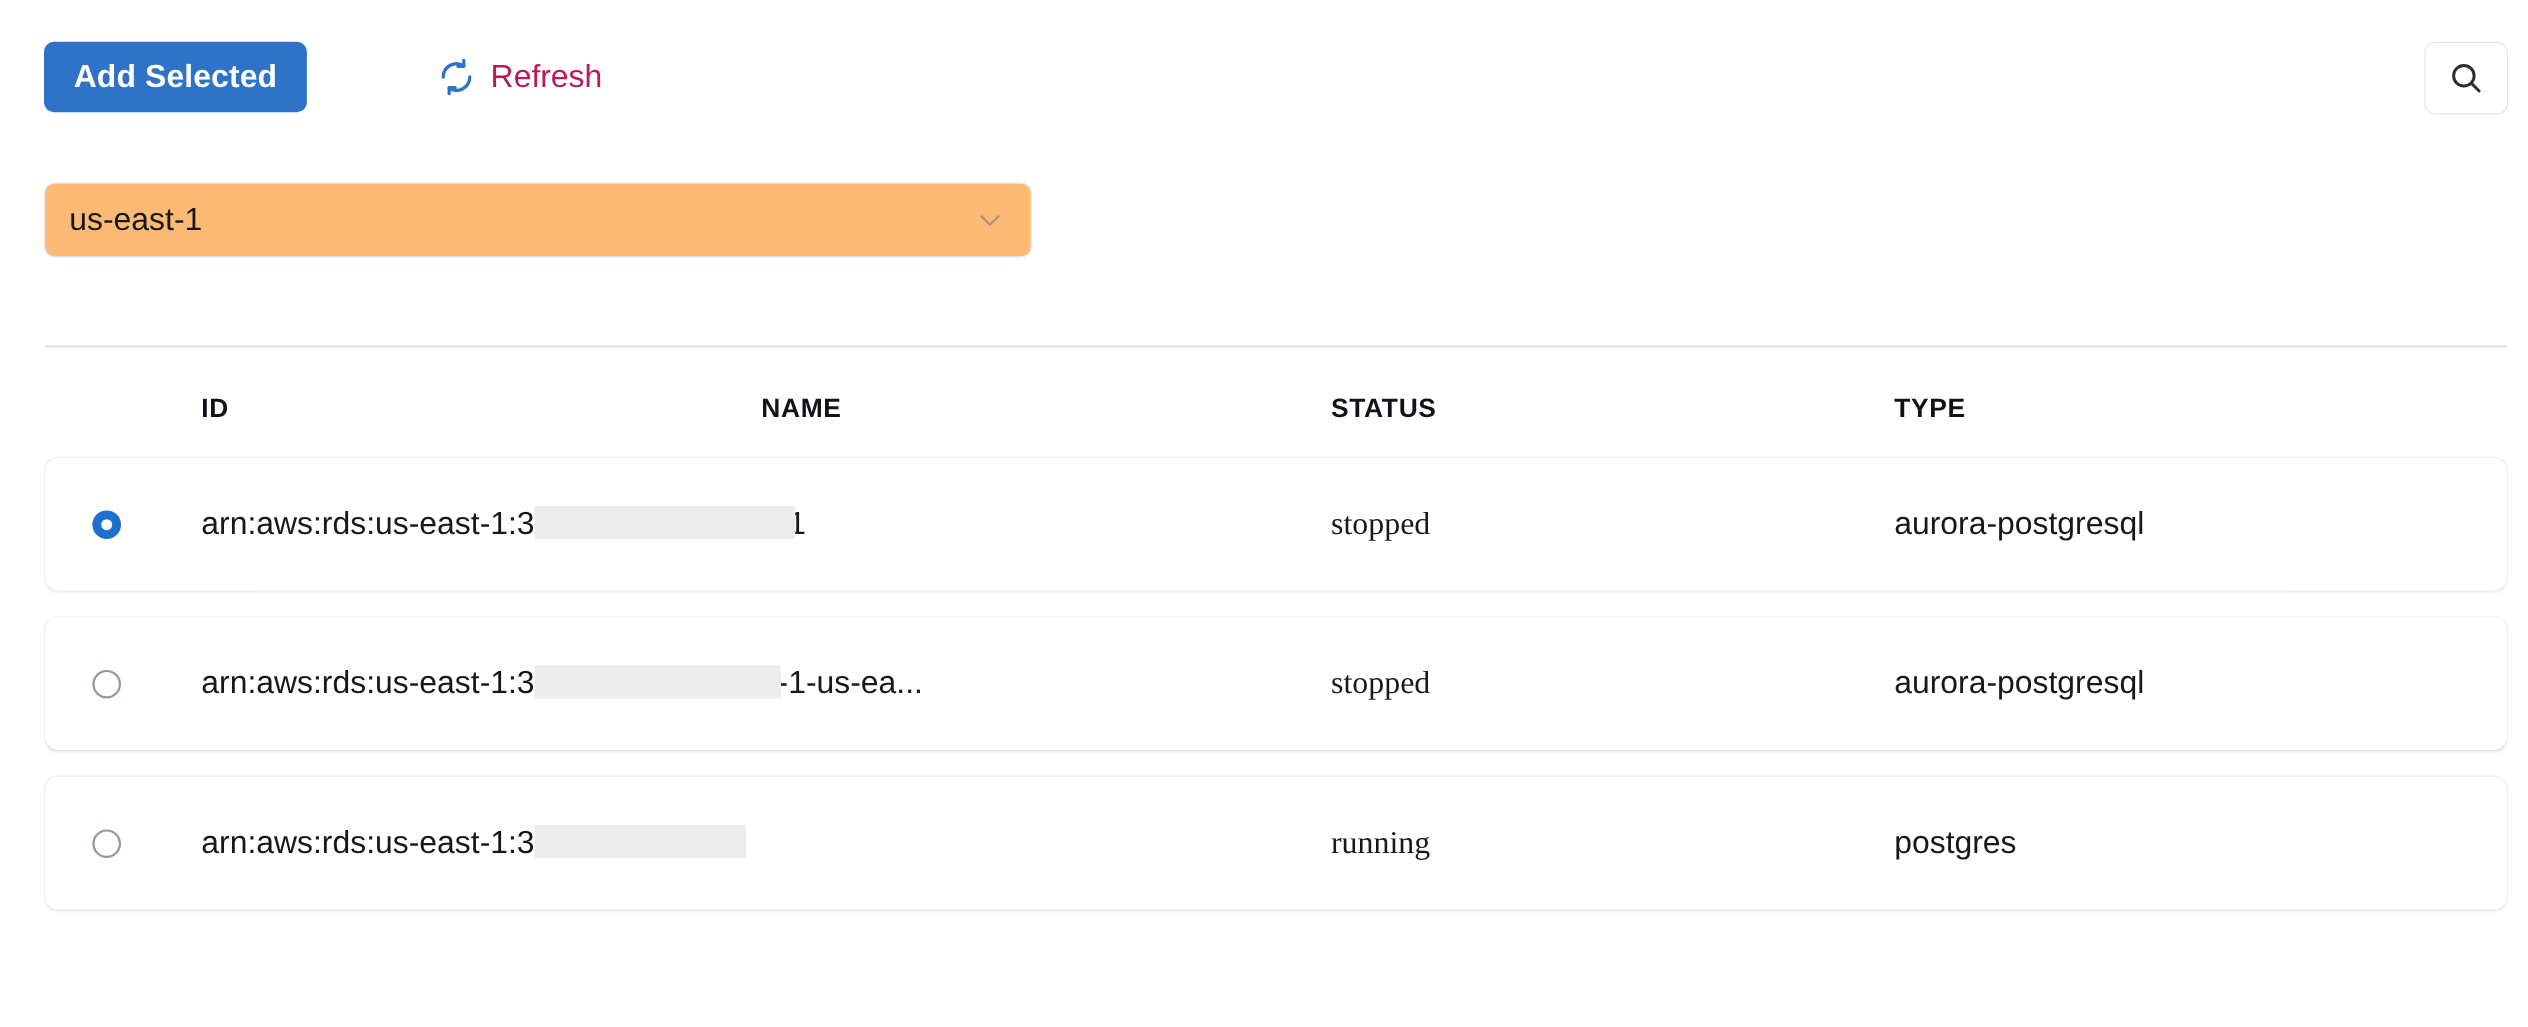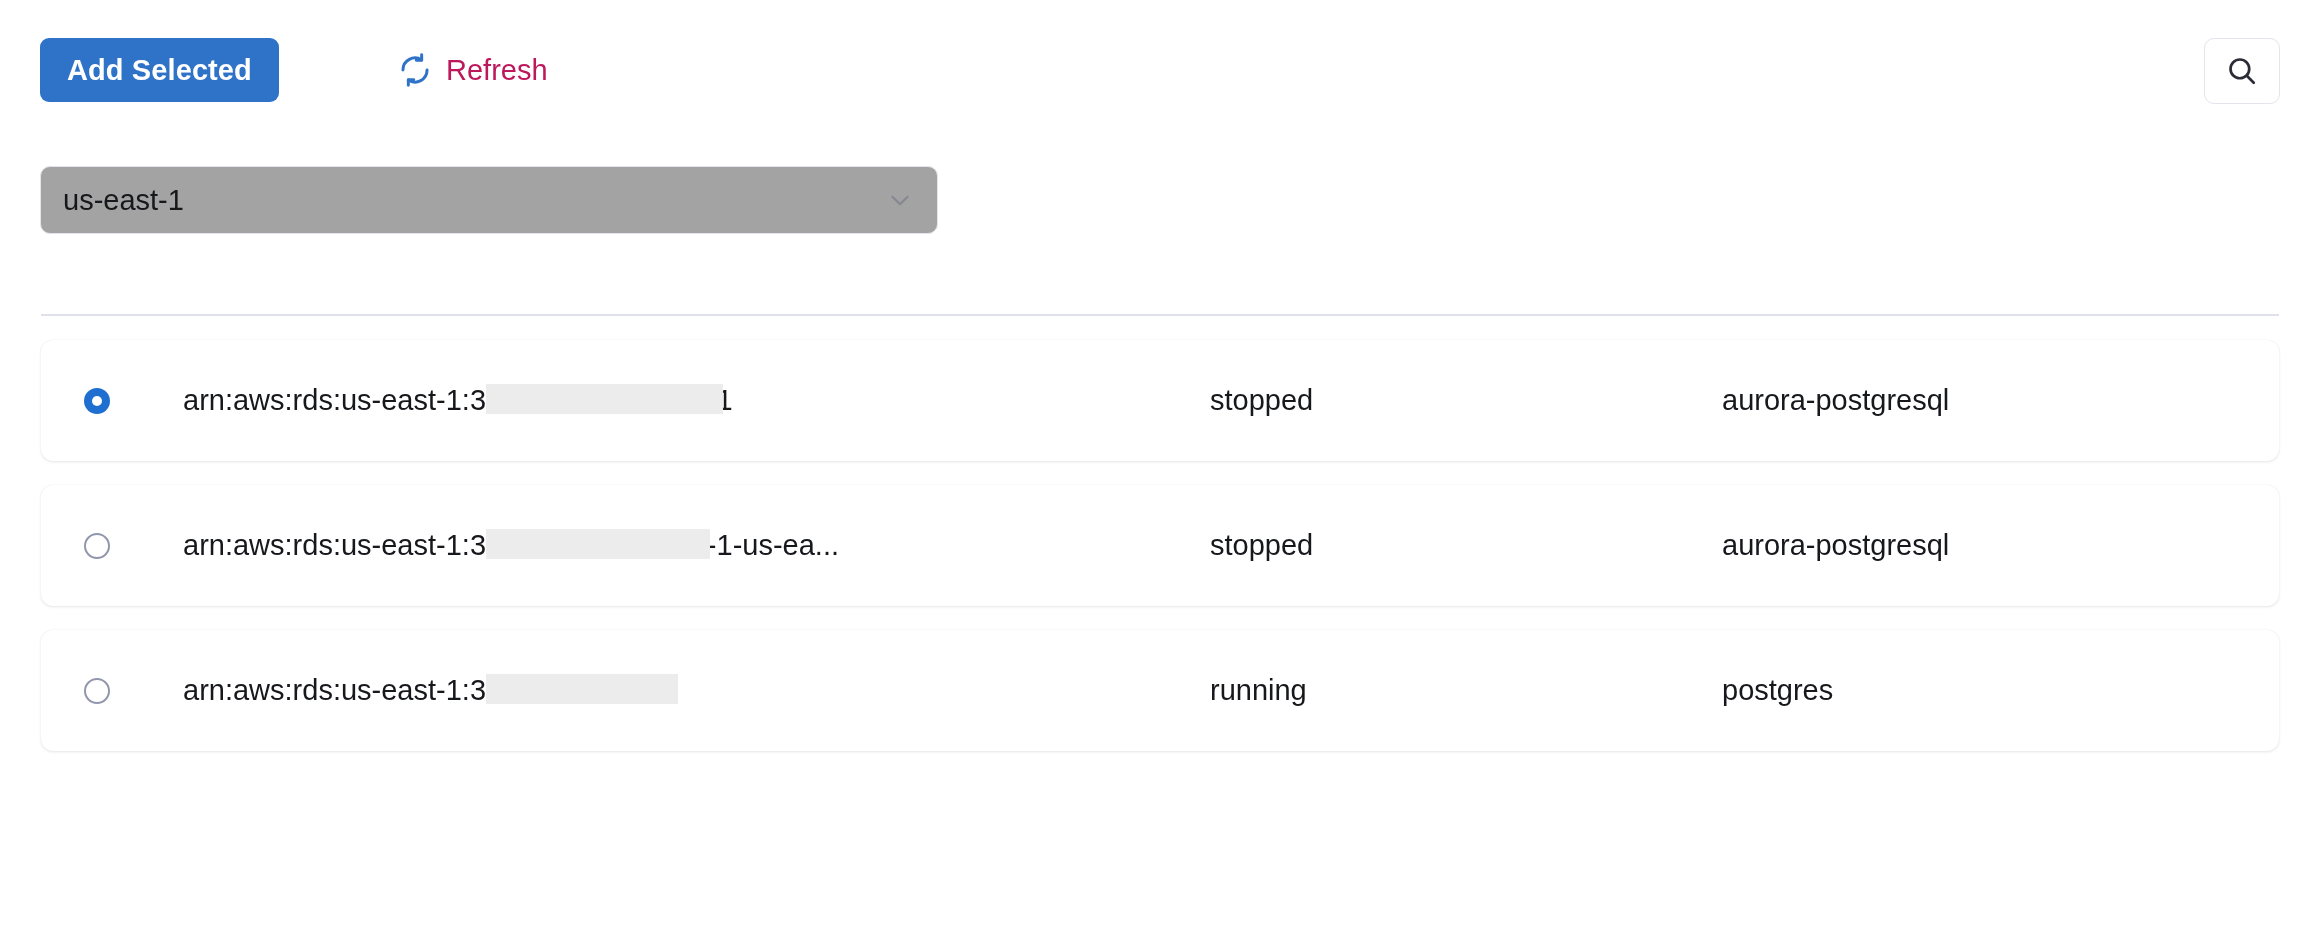--- a/index.html
+++ b/index.html
@@ -89,21 +89,21 @@
   }
   .search-btn .search-icon { display: block; line-height: 0; }
 
   
   .region-select {
     position: absolute;
     left: 40px;
     top: 166px;
     width: 898px;
     height: 68px;
-    background: #a3a3a3;
+    background: #fdba74;
     border: 1.5px solid #e3e4ec;
     border-radius: 10px;
     display: flex;
     align-items: center;
     padding: 0 24px 0 22px;
     cursor: pointer;
   }
   .region-select .value {
     flex: 1;
     font-size: 29px;
@@ -191,21 +191,21 @@
     white-space: nowrap;
   }
   
   .redaction {
     position: absolute;
     background: #ececec;
     height: 30px;
     pointer-events: none;
   }
 
-  .cell-status { left: 1169px; width: 420px; }
+  .cell-status { left: 1169px; width: 420px; font-family: Liberation Serif, serif; }
   .cell-type   { left: 1681px; width: 540px; }
 
   
   .radio {
     width: 26px;
     height: 26px;
     border-radius: 50%;
     display: inline-block;
     position: relative;
     cursor: pointer;
@@ -268,20 +268,26 @@
       <svg width="26" height="26" viewBox="0 0 24 24" fill="none" stroke="#6b7180" stroke-width="1.9" stroke-linecap="round" stroke-linejoin="round">
         <polyline points="5 9 12 16 19 9"></polyline>
       </svg>
     </span>
   </div>
 
   <div class="divider"></div>
 
   <div class="table">
 
+    <div class="table-head">
+      <div class="th col-id">ID</div>
+      <div class="th col-name">NAME</div>
+      <div class="th col-status">STATUS</div>
+      <div class="th col-type">TYPE</div>
+    </div>
 
     <div class="rows" id="rows-container">
         <div class="row">
           <div class="cell cell-radio">
             <span class="radio on"></span>
           </div>
           <div class="cell cell-id">
             <span class="id-text">arn:aws:rds:us-east-1:3 base-1-instance-1</span>
             <div class="redaction" style="left: 303.016px; width: 237px; top: 44px;"></div>
           </div>

